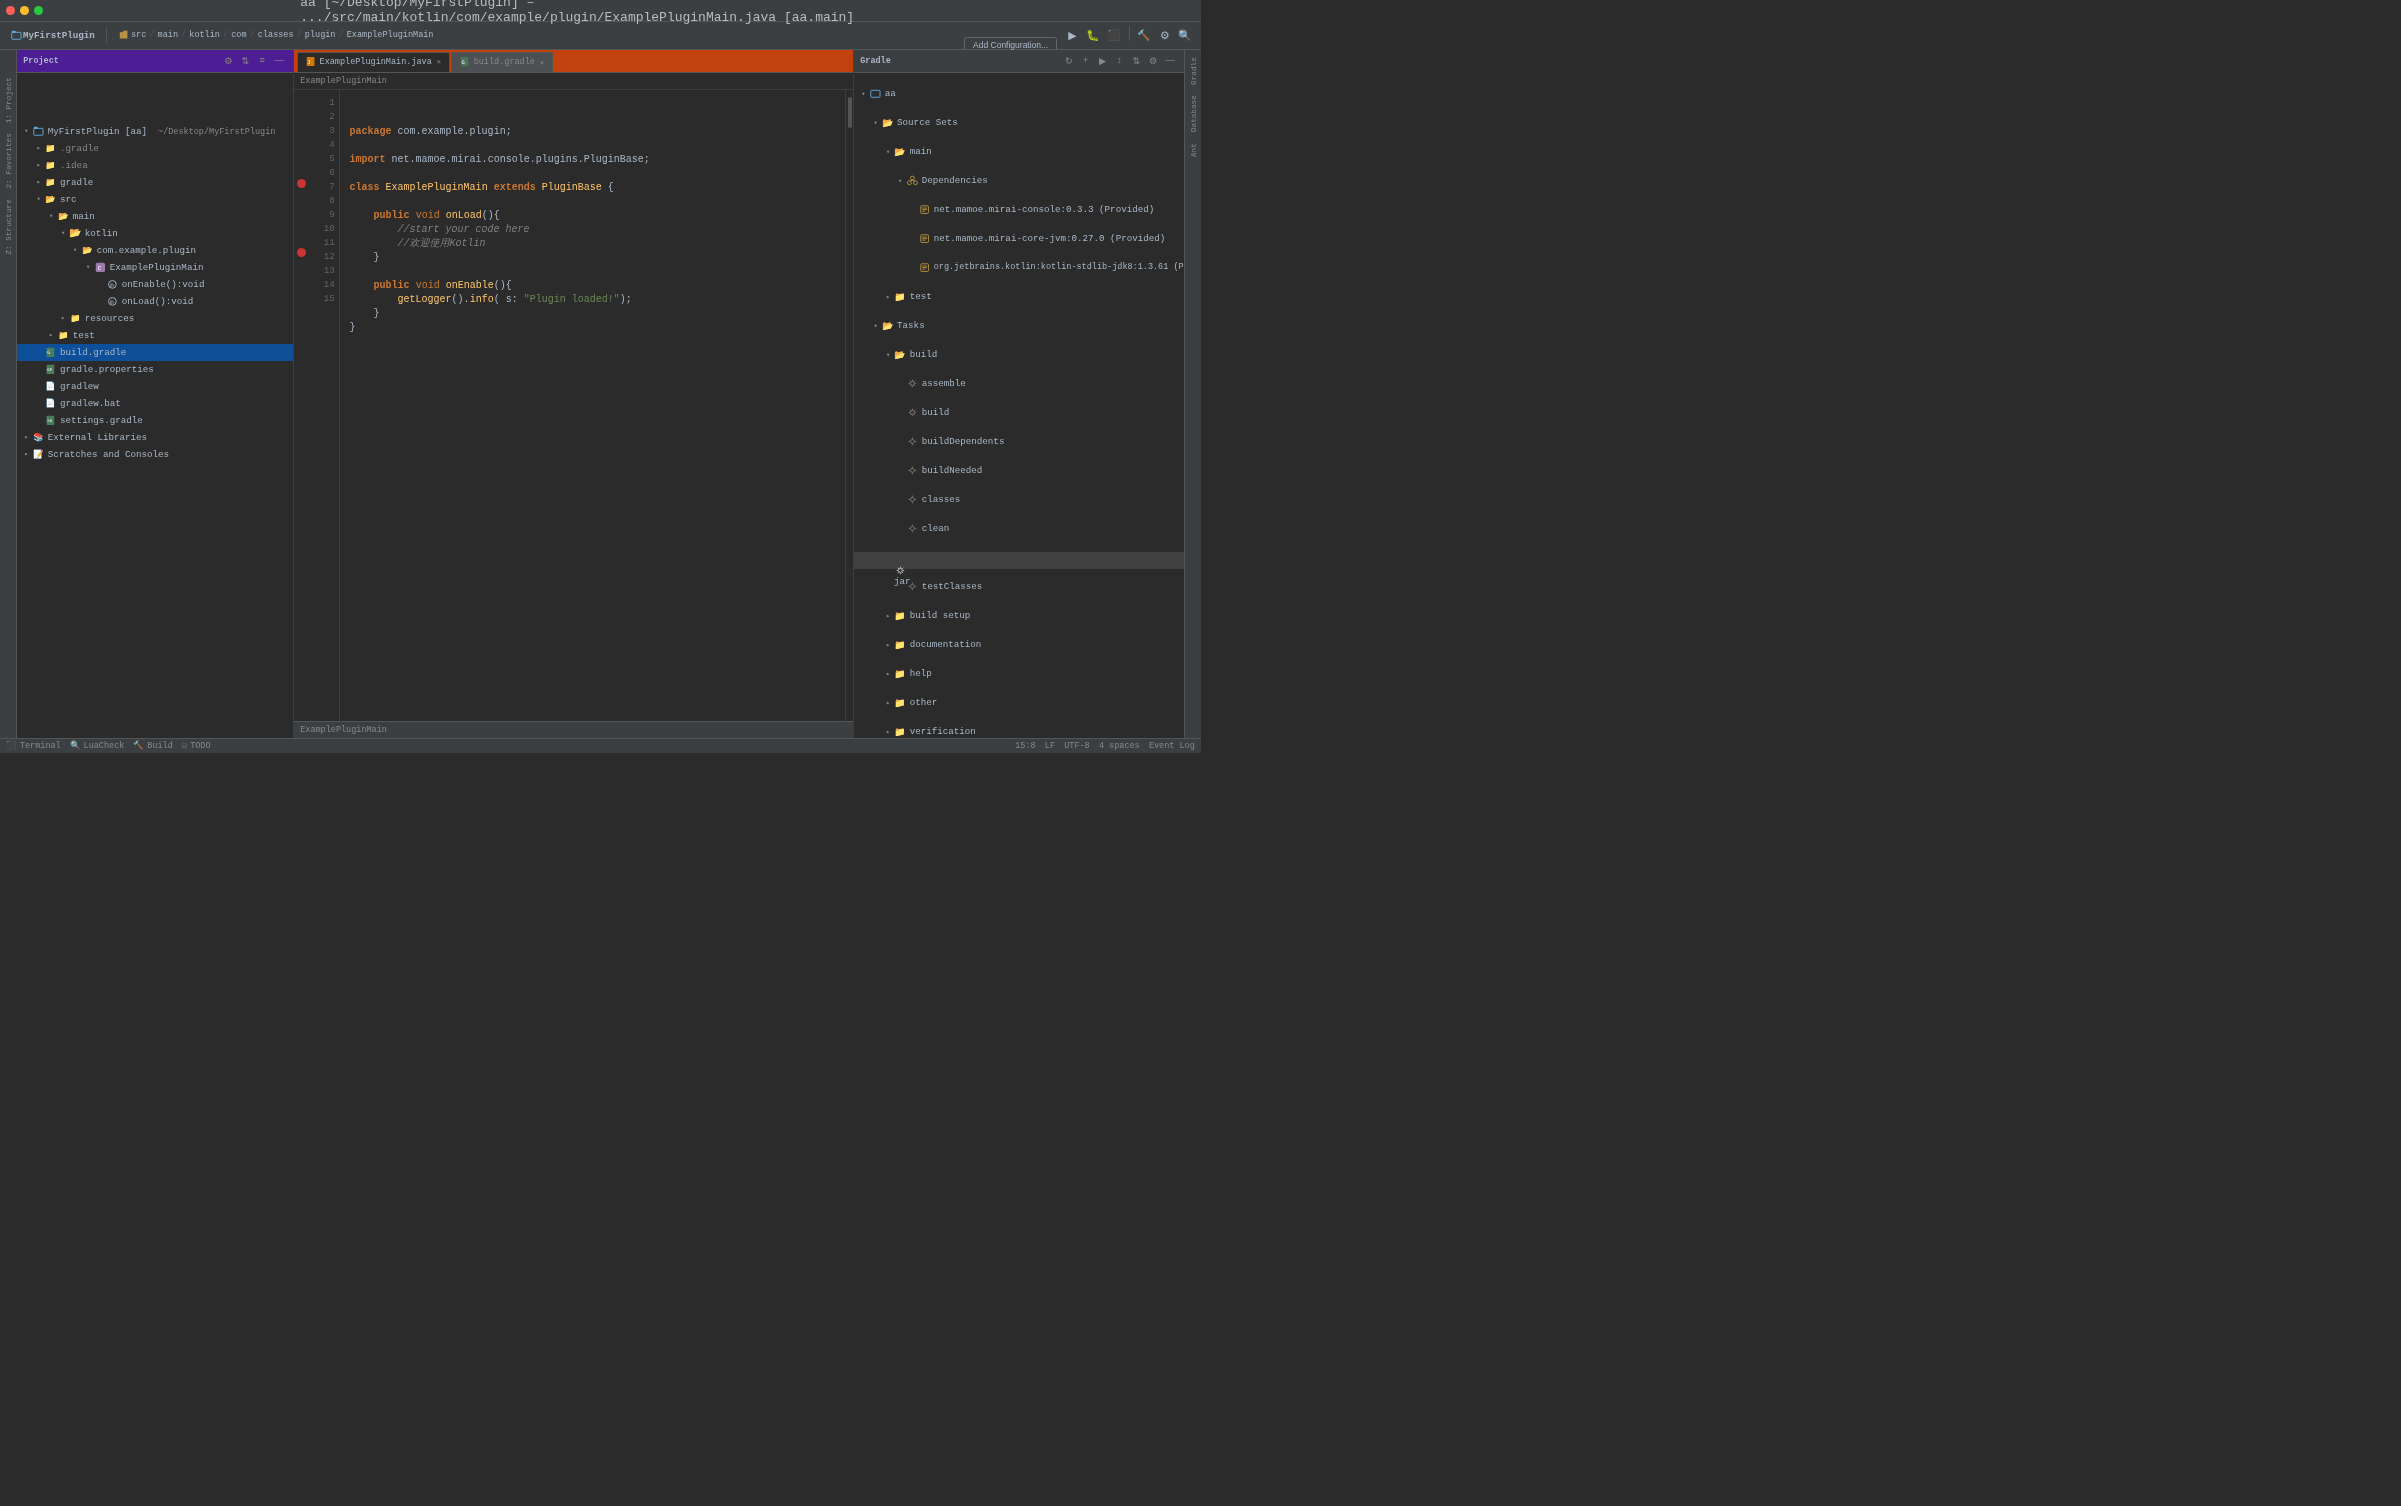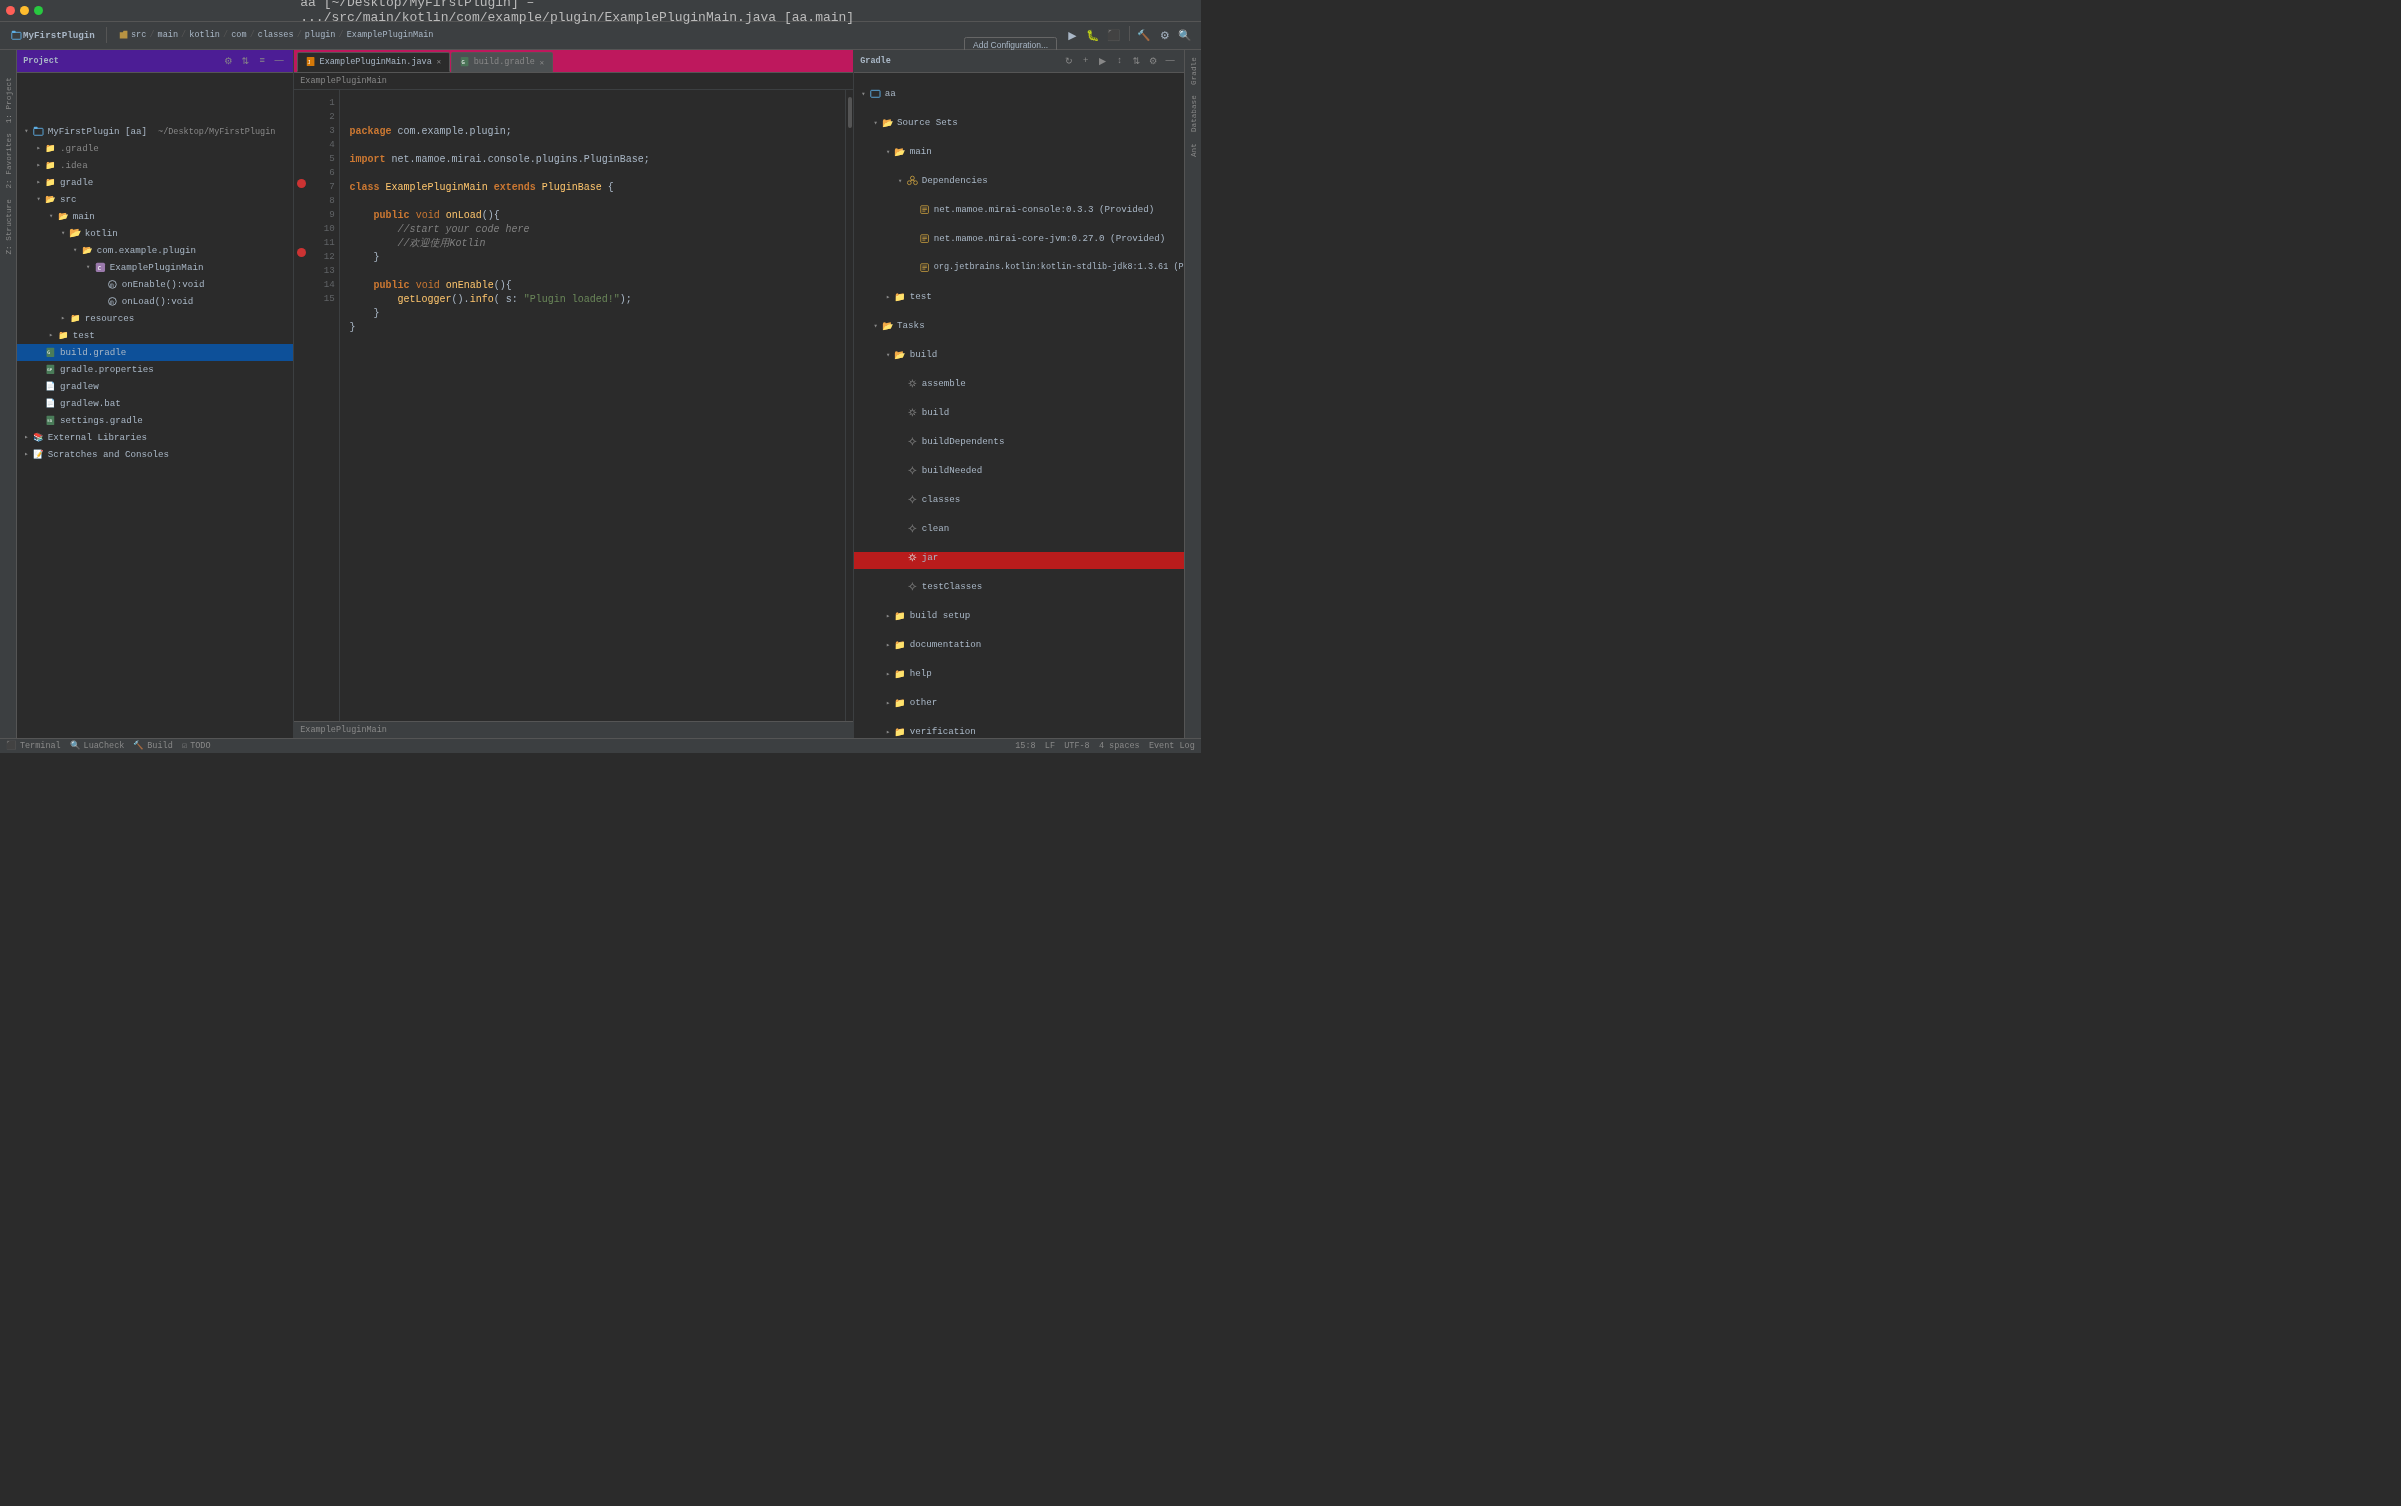--- a/index.html
+++ b/index.html
@@ -223,21 +223,21 @@
     .editor-area {
       flex: 1;
       display: flex;
       flex-direction: column;
       background: #2b2b2b;
       overflow: hidden;
     }
 
     .editor-tabs {
       height: 23px;
-      background: #be185d;
+      background: #c2410c;
       display: flex;
       align-items: flex-end;
       padding: 0 3.1px;
       border-bottom: 0.8px solid #555;
       gap: 1.5px;
       text-align: center;
     }
     .editor-tab {
       display: flex;
       align-items: center;
@@ -392,21 +392,21 @@
 
     .gradle-item {
       display: flex;
       align-items: flex-start;
       height: 17px;
       padding: 0 3.1px;
       cursor: pointer;
       white-space: nowrap;
       margin-top: 12px;
     }
-    .gradle-item.selected { background: #b91c1c; }
+    .gradle-item.selected { background: #404040; flex-direction: column; }
     .gradle-item .arrow {
       width: 12.3px;
       height: 12.3px;
       display: flex;
       align-items: center;
       justify-content: center;
       color: #888;
       font-size: 7px;
       flex-shrink: 0;
     }

